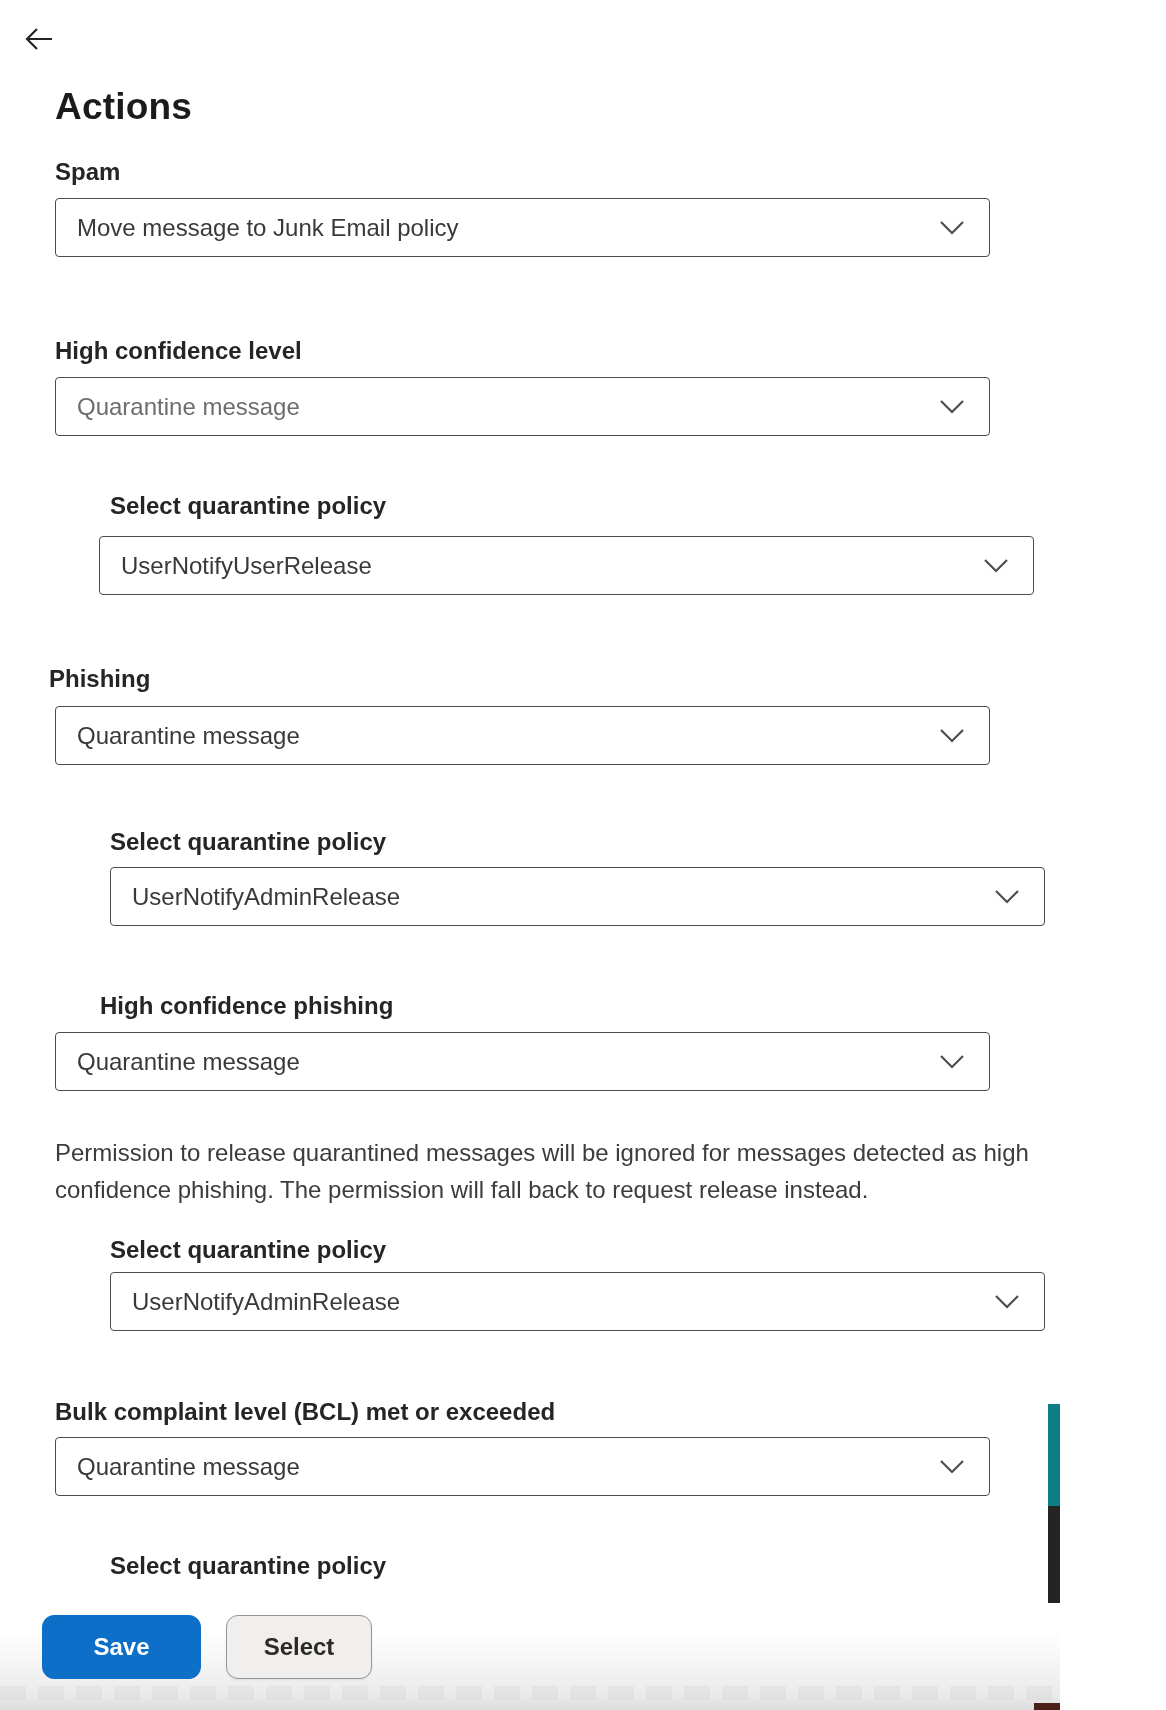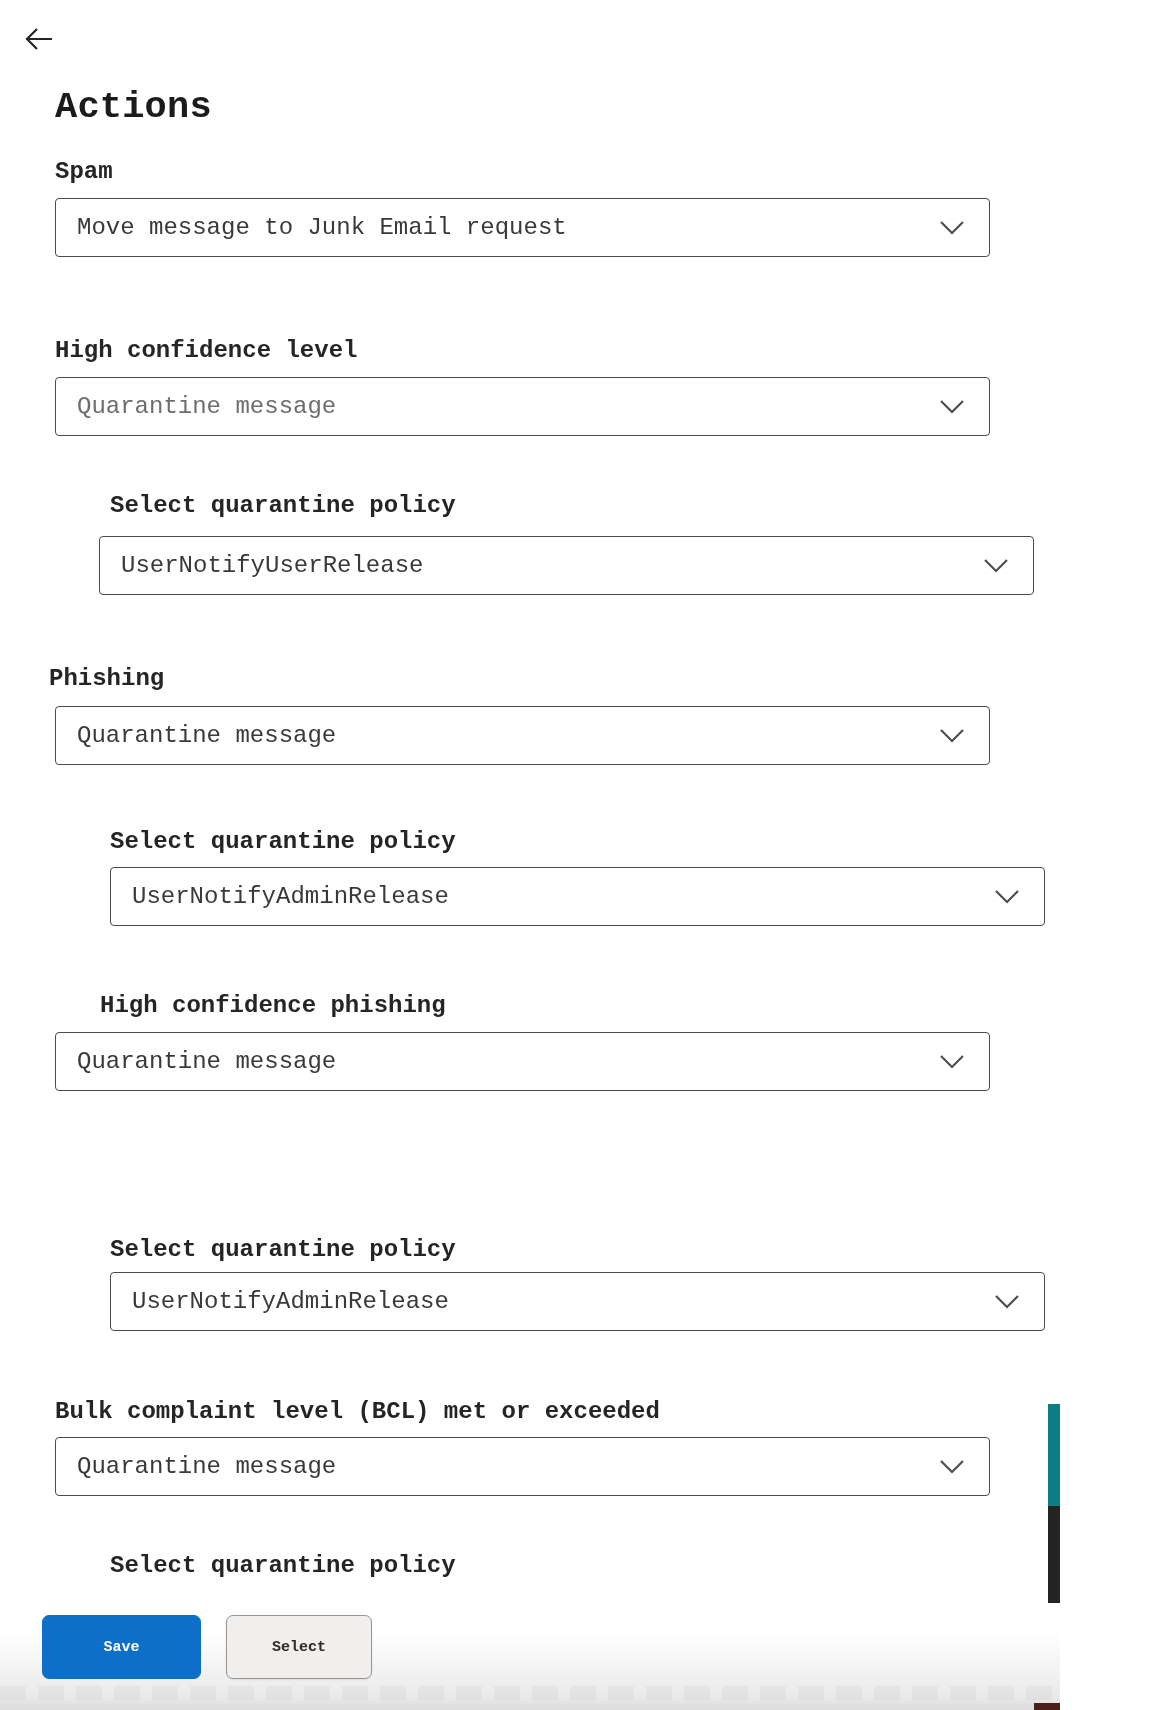--- a/index.html
+++ b/index.html
@@ -1,20 +1,20 @@
 <!DOCTYPE html>
 <html><head>
 <meta charset="utf-8">
 <style>
   html,body{margin:0;padding:0;background:#ffffff;}
   .panel{
     position:relative;
     width:1060px;height:1710px;
     background:#ffffff;
-    font-family:Liberation Mono, monospace;
+    font-family:Liberation Sans, sans-serif;
     overflow:hidden;
   }
   .icon-btn{
     position:absolute;background:transparent;border:none;padding:0;margin:0;
     width:38px;height:38px;cursor:pointer;display:flex;align-items:center;justify-content:center;
   }
   .back-btn{left:20px;top:20px;}
   .close-btn{left:1110px;top:22px;}
   .title{
     position:absolute;left:55px;top:86px;
@@ -58,21 +58,21 @@
   .footer{
     position:absolute;left:0;top:1583px;width:1166px;height:127px;z-index:3;
     background:linear-gradient(180deg,#ffffff 0%,#ffffff 38%,#f3f3f3 68%,#e9e9e9 90%,#dcdcdc 100%);
   }
   .footer .dashes{
     position:absolute;left:0;top:103px;width:100%;height:14px;
     background:repeating-linear-gradient(90deg,rgba(0,0,0,0.035) 0 26px,rgba(0,0,0,0) 26px 38px);
   }
   .btn{
     position:absolute;top:32px;height:64px;box-sizing:border-box;
-    font-family:inherit;font-size:15px;font-weight:600;border-radius:7px;cursor:pointer;
+    font-family:inherit;font-size:24px;font-weight:600;border-radius:12px;cursor:pointer;
     display:flex;align-items:center;justify-content:center;
   }
   .btn-save{left:42px;width:159px;background:#0e6fc8;border:1.5px solid #0e6fc8;color:#ffffff;}
   .btn-cancel{left:226px;width:146px;background:#f0efee;border:1.5px solid #979593;color:#2b2a29;
     box-shadow:0 1px 2px rgba(0,0,0,0.08);}
   .float-btn{
     position:absolute;left:1048px;width:96px;border:none;padding:0;cursor:pointer;z-index:5;
     display:flex;align-items:center;justify-content:center;
   }
   .float-help{top:1404px;height:102px;background:#0e7e86;}
@@ -97,21 +97,21 @@
       <svg width="30" height="30" viewBox="0 0 30 30">
           <path d="M3 3 L27 27 M27 3 L3 27" fill="none" stroke="#242424" stroke-width="2.2"></path>
         </svg>
     </span>
   </button>
 
   <div class="title">Actions</div>
 
   <div class="lbl lbl-g0">Spam</div>
   <div class="dd dd-0">
-    <span class="val">Move message to Junk Email request</span>
+    <span class="val">Move message to Junk Email policy</span>
     <span class="chev">
       <svg width="26" height="16" viewBox="0 0 26 16">
           <path d="M2 2 L13 13 L24 2" fill="none" stroke="#4f4e4c" stroke-width="2.2"></path>
         </svg>
     </span>
   </div>
 
   <div class="lbl lbl-g1">High confidence level</div>
   <div class="dd dd-1">
     <span class="val muted">Quarantine message</span>
@@ -155,20 +155,21 @@
   <div class="lbl lbl-g5">High confidence phishing</div>
   <div class="dd dd-5">
     <span class="val">Quarantine message</span>
     <span class="chev">
       <svg width="26" height="16" viewBox="0 0 26 16">
           <path d="M2 2 L13 13 L24 2" fill="none" stroke="#4f4e4c" stroke-width="2.2"></path>
         </svg>
     </span>
   </div>
 
+  <div class="note">Permission to release quarantined messages will be ignored for messages detected as high confidence phishing. The permission will fall back to request release instead.</div>
 
   <div class="lbl lbl-g6">Select quarantine policy</div>
   <div class="dd dd-6">
     <span class="val">UserNotifyAdminRelease</span>
     <span class="chev">
       <svg width="26" height="16" viewBox="0 0 26 16">
           <path d="M2 2 L13 13 L24 2" fill="none" stroke="#4f4e4c" stroke-width="2.2"></path>
         </svg>
     </span>
   </div>

